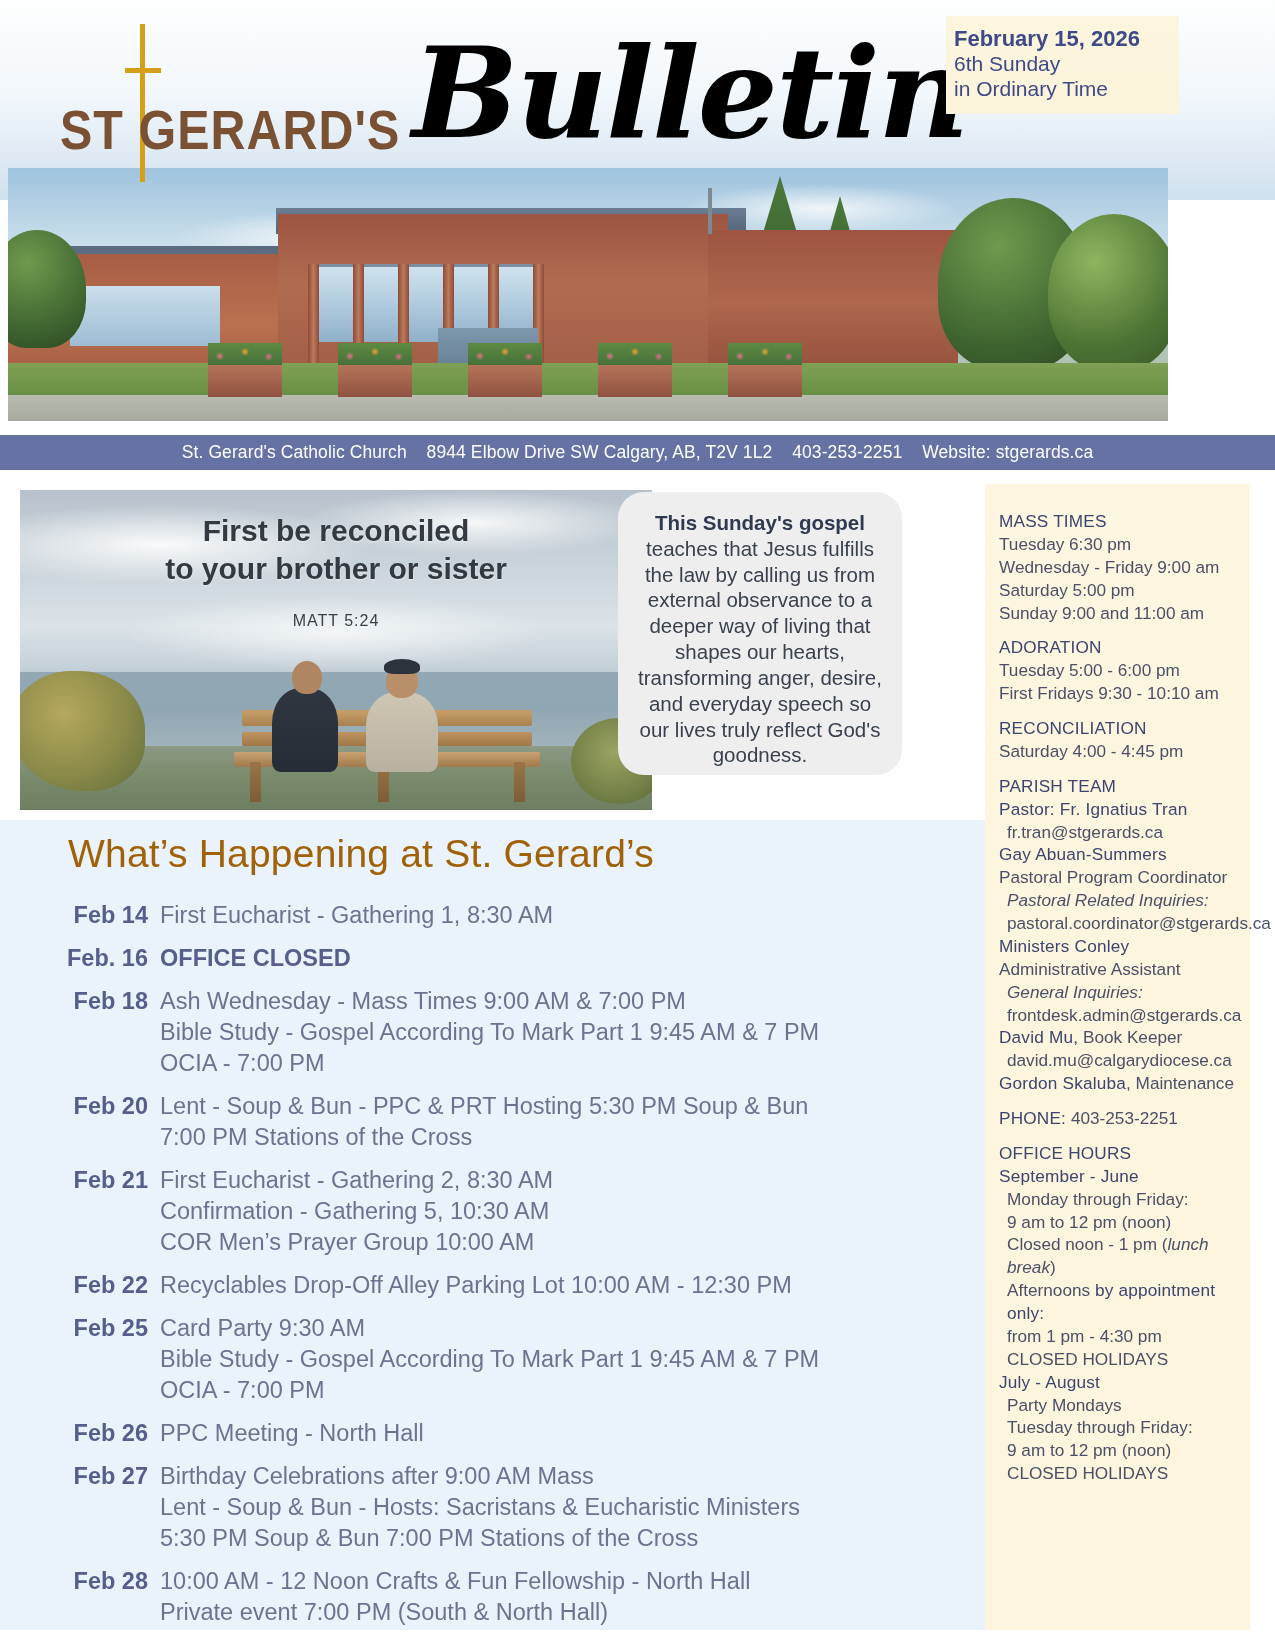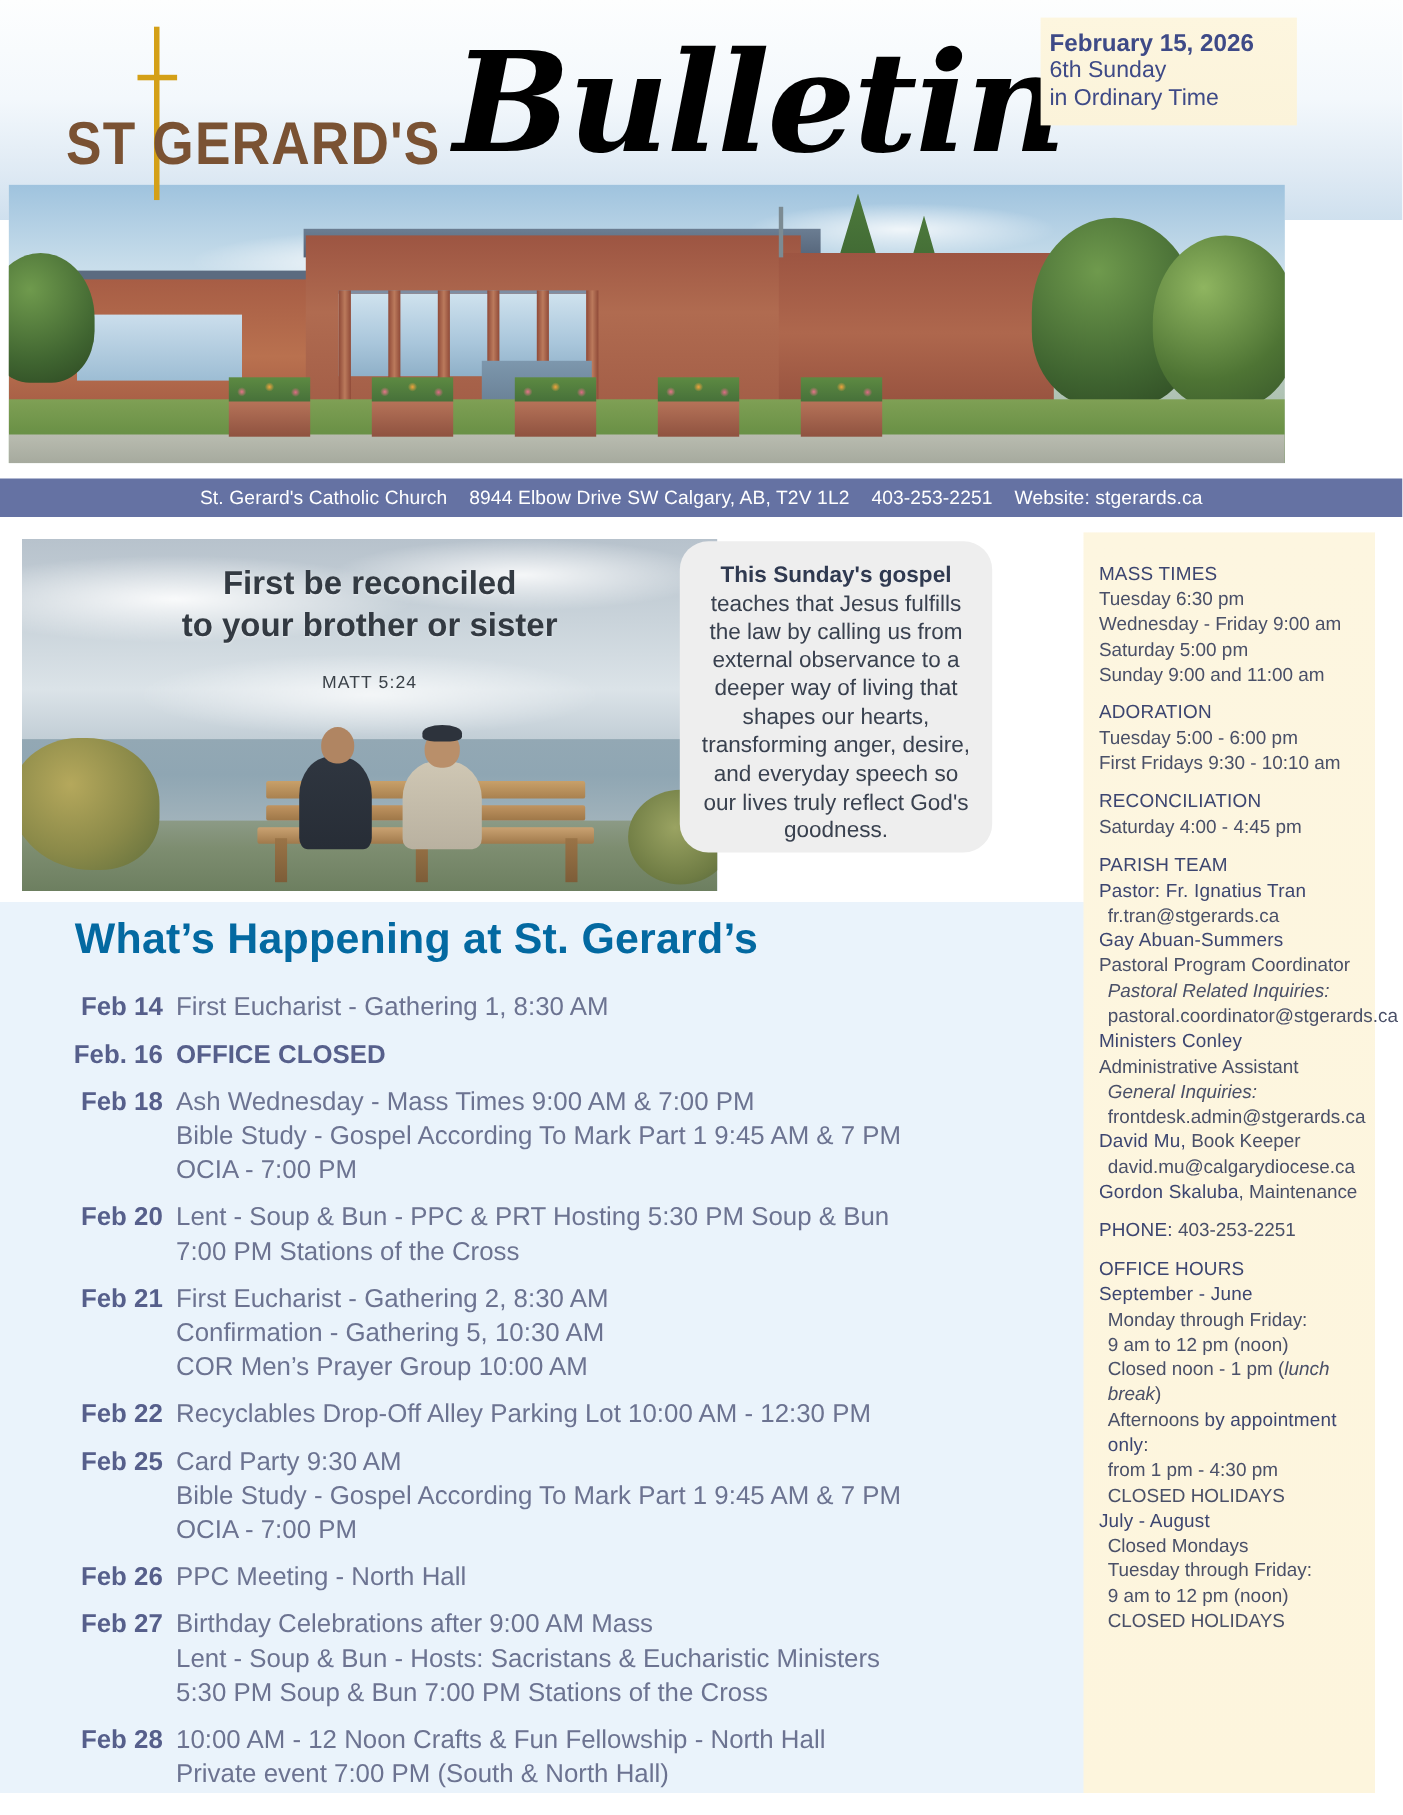--- a/index.html
+++ b/index.html
@@ -295,22 +295,22 @@
   .gap { height: 12px; }
 
   
   .happening {
     position: absolute; left: 0; top: 350px;
     width: 1196px; height: 810px;
     background: #eaf3fb;
   }
   .happening-h {
     position: absolute; left: 68px; top: 12px;
-    color: #0369a1;
-    font-weight: 700;
+    color: #a16207;
+    font-weight: 400;
     font-size: 39px;
     letter-spacing: .2px;
     font-family: "Liberation Sans Narrow", "Liberation Sans", sans-serif;
   }
   .events {
     position: absolute; left: 66px; top: 68px; width: 820px;
     font-size: 23.5px;
     line-height: 1.32;
     color: #6c7391;
     font-family: "Liberation Sans Narrow", "Liberation Sans", sans-serif;
@@ -558,19 +558,19 @@
     <div class="gap"></div>
     <div class="hd">OFFICE HOURS</div>
     <div class="hd">September - June</div>
     <div class="ind">Monday through Friday:</div>
     <div class="ind">9 am to 12 pm (noon)</div>
     <div class="ind"><span>Closed noon - 1 pm (</span><span class="ital">lunch break</span><span>)</span></div>
     <div class="ind"><span>Afternoons </span><span class="hd">by appointment only</span><span>:</span></div>
     <div class="ind"> from 1 pm - 4:30 pm</div>
     <div class="ind">CLOSED HOLIDAYS</div>
     <div class="hd">July - August</div>
-    <div class="ind">Closed Mondays</div>
+    <div class="ind">Party Mondays</div>
     <div class="ind">Tuesday through Friday:</div>
     <div class="ind">9 am to 12 pm (noon)</div>
     <div class="ind">CLOSED HOLIDAYS</div>
   </div>
 
 </div>
 
 </body></html>

